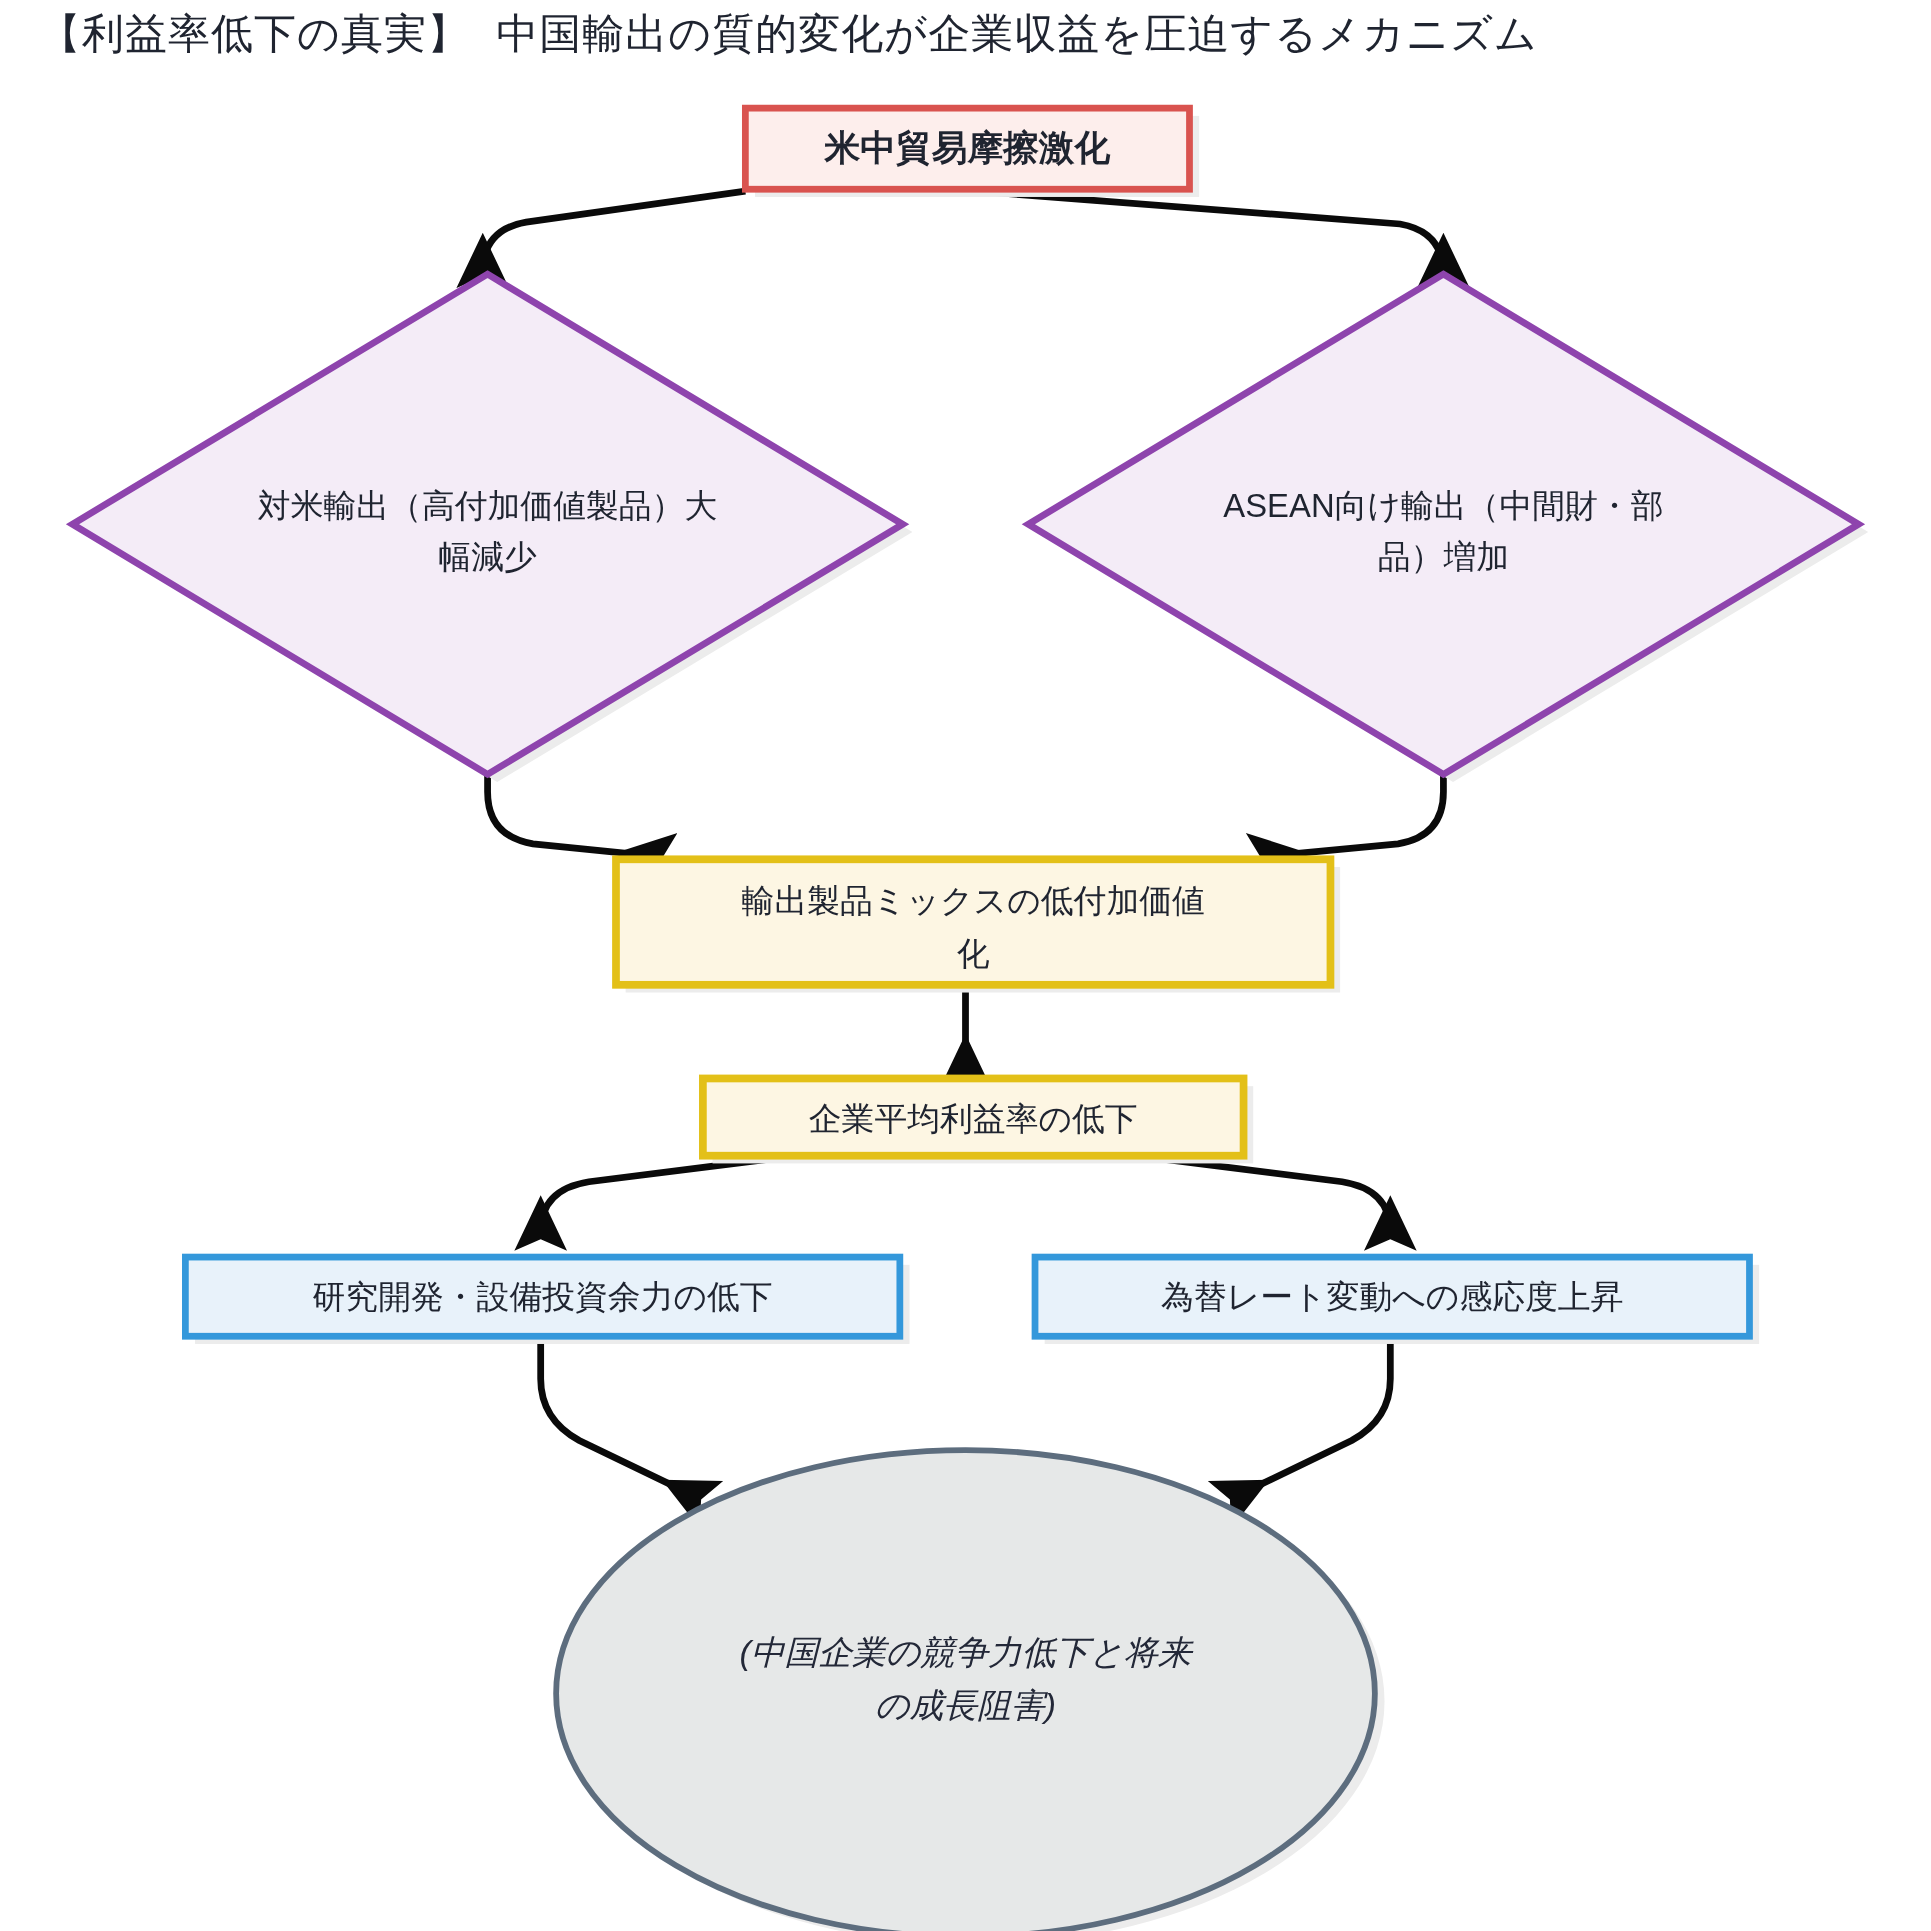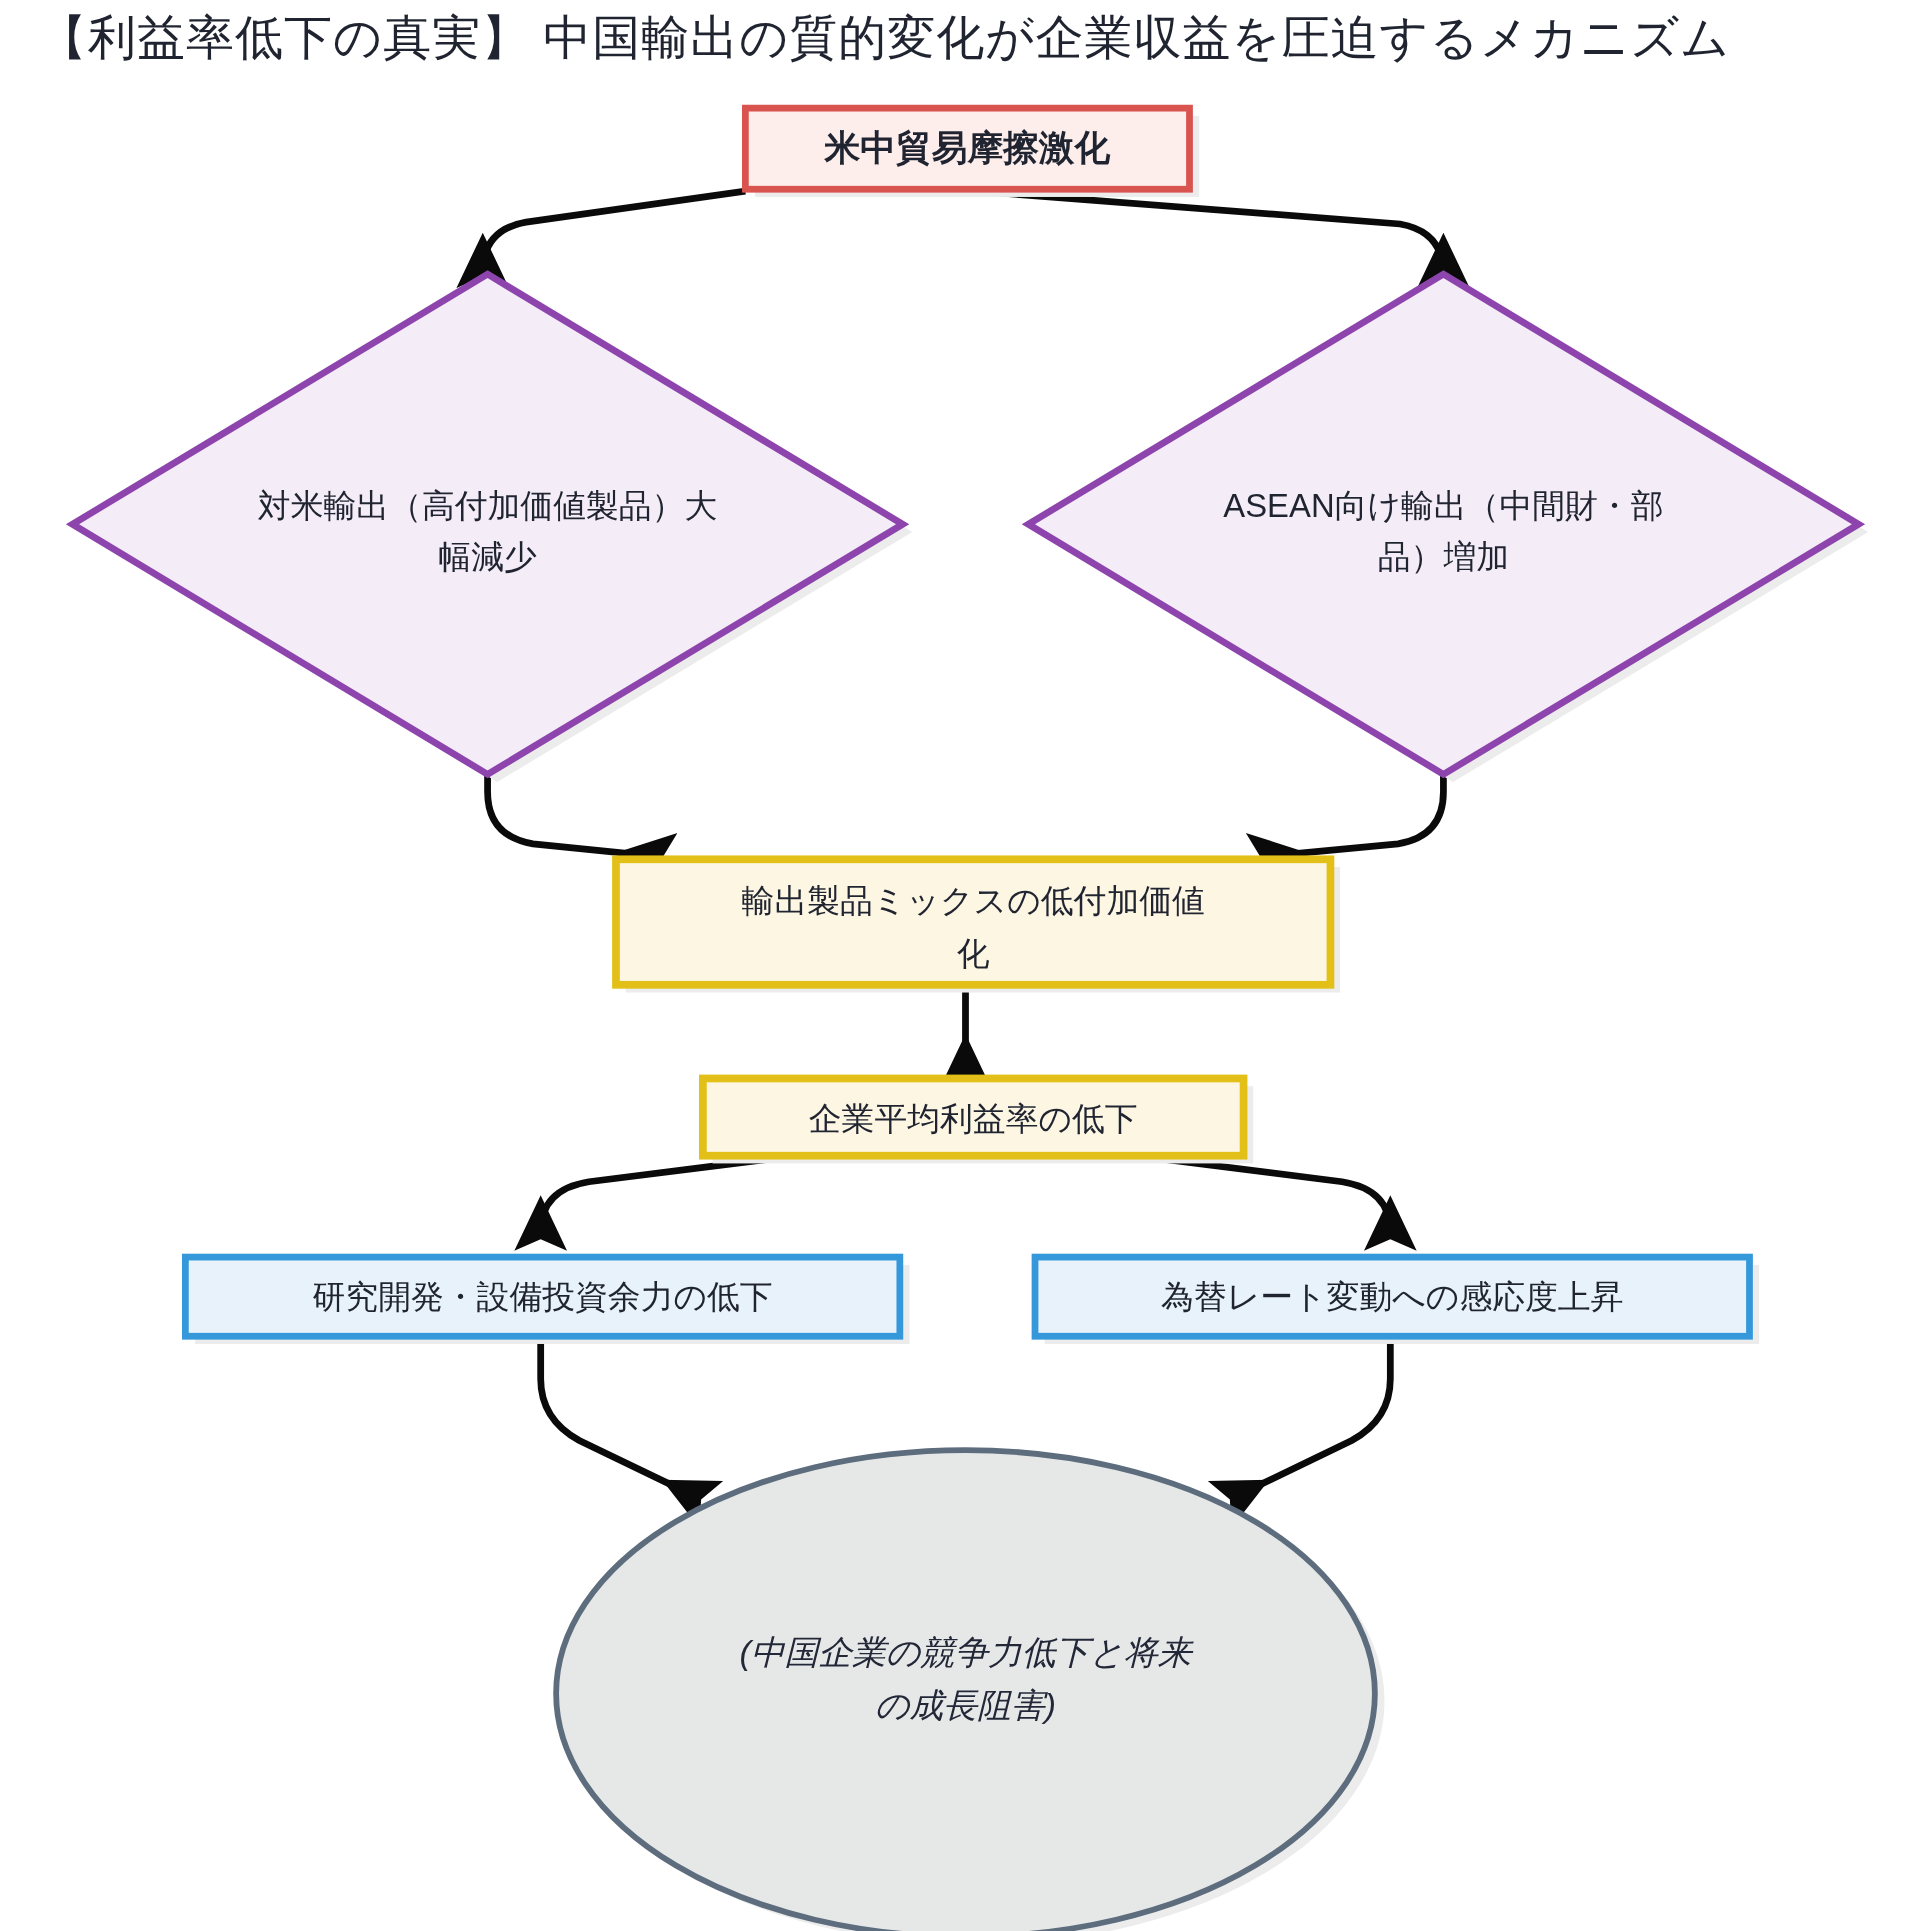--- a/index.html
+++ b/index.html
@@ -16,24 +16,24 @@
   #stage {
     position: relative;
     width: 1931px;
     height: 1931px;
   }
   #page-title {
     position: absolute;
     left: 39px;
     top: 5.8px;
     width: 1873px;
-    font-size: 48px;
+    font-size: 42px;
     letter-spacing: 1px;
     color: #1f2430;
-    font-family: Liberation Serif, serif;
+    font-family: Liberation Mono, monospace;
     white-space: nowrap;
   }
   svg#flow {
     position: absolute;
     left: 0;
     top: 0;
     width: 1931px;
     height: 1931px;
   }
   .node-label {

